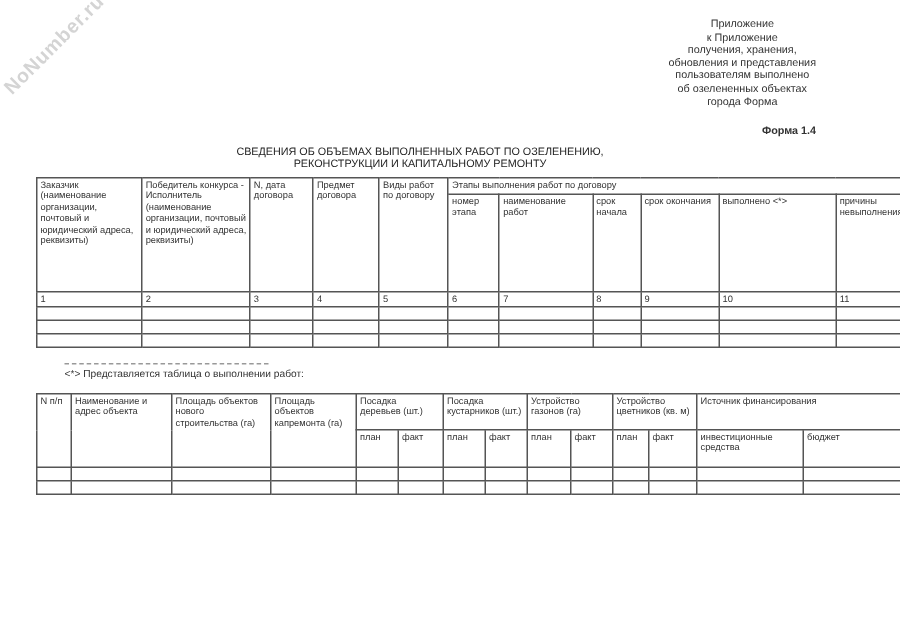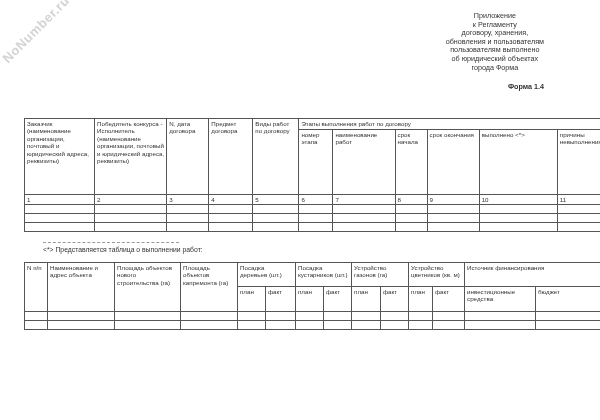--- a/index.html
+++ b/index.html
@@ -40,30 +40,32 @@
   .numrow td { height: 6px; }
   .empty td { height: 6px; }
 </style>
 </head>
 <body>
 
 <div class="watermark">NoNumber.ru</div>
 
 <div class="appendix">
   <div>Приложение</div>
-  <div>к Регламенту</div>
-  <div>договору, хранения,</div>
-  <div>обновления и пользователям</div>
+  <div>к Приложение</div>
+  <div>получения, хранения,</div>
+  <div>обновления и представления</div>
   <div>пользователям выполнено</div>
-  <div>об юридический объектах</div>
+  <div>об озелененных объектах</div>
   <div>города Форма</div>
 </div>
 <div class="form-no">Форма 1.4</div>
 
 <div class="title">
+  <div>СВЕДЕНИЯ ОБ ОБЪЕМАХ ВЫПОЛНЕННЫХ РАБОТ ПО ОЗЕЛЕНЕНИЮ,</div>
+  <div>РЕКОНСТРУКЦИИ И КАПИТАЛЬНОМУ РЕМОНТУ</div>
 </div>
 
 <table class="t" id="t1">
   <colgroup>
     <col style="width:70px">
       <col style="width:72px">
       <col style="width:42px">
       <col style="width:44px">
     <col style="width:46px">
       <col style="width:34px">

